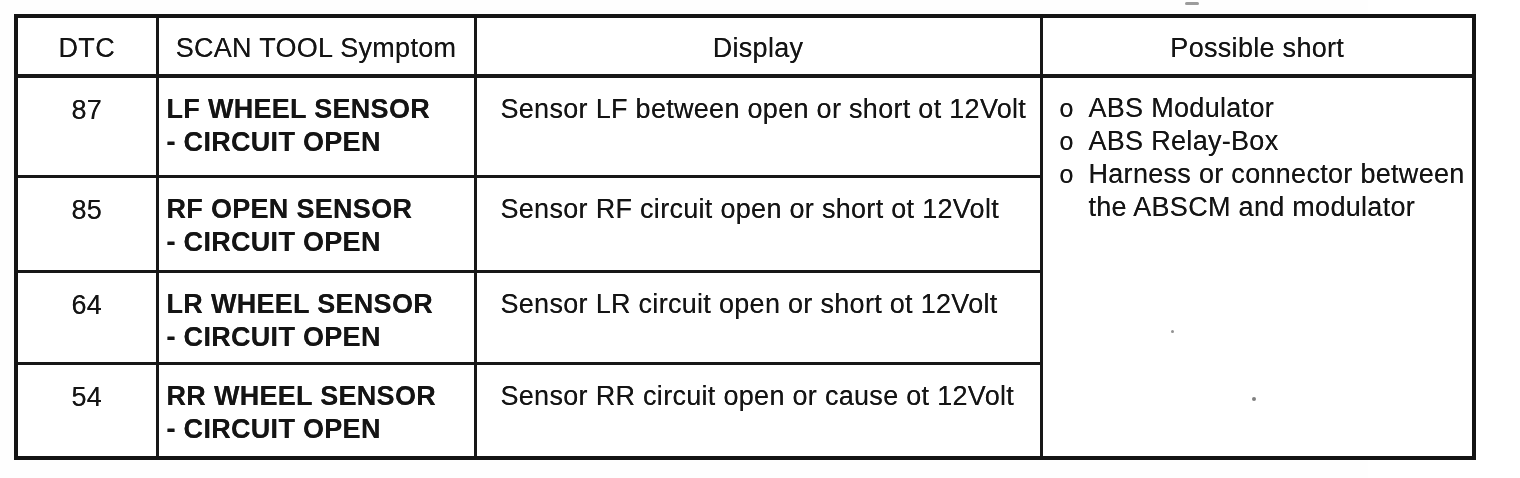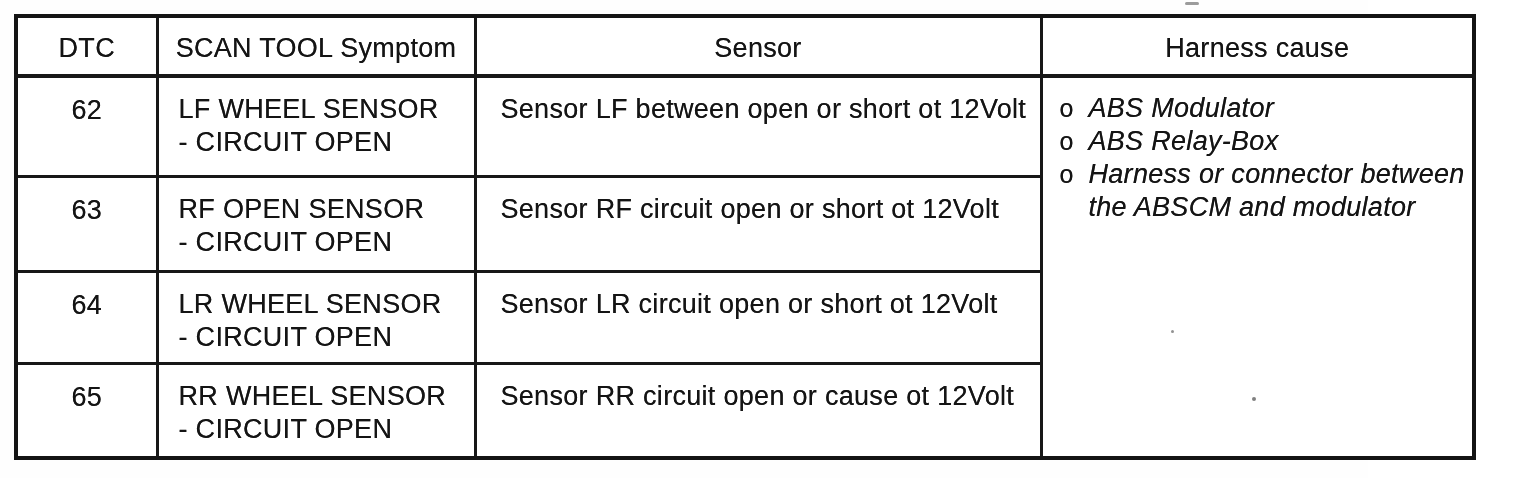--- a/index.html
+++ b/index.html
@@ -60,22 +60,23 @@
   tr.body-row-1 { height: 95px;  }
   tr.body-row-2 { height: 92px;  }
   tr.body-row-3 { height: 95px;  }
 
   td.dtc-cell {
     text-align: center;
     padding-top: 17px;
   }
 
   td.scan-cell {
-    padding: 15px 8px 0 20px;
+    padding: 15px 8px 0 8px;
     line-height: 33px;
+    font-weight: bold;
   }
 
   td.symptom-cell {
     padding: 15px 8px 0 24px;
     line-height: 32px;
   }
 
   td.cause-cell {
     padding: 14px 6px 0 13px;
     line-height: 33px;
@@ -89,21 +90,20 @@
   .cause-item .bullet {
     width: 33px;
     flex: 0 0 33px;
     text-align: left;
     padding-left: 4px;
     font-size: 25px;
   }
 
   .cause-item .cause-text {
     flex: 1 1 auto;
-    font-style: italic;
   }
 
   
   .speck {
     position: absolute;
     background: #4a4a4a;
     border-radius: 50%;
   }
   .speck-a { left: 1185px; top: 2px; width: 14px; height: 3px; border-radius: 2px; opacity: .55; }
   .speck-b { left: 1252px; top: 397px; width: 4px; height: 4px; opacity: .7; }
@@ -118,27 +118,27 @@
     <colgroup>
       <col style="width:141px">
       <col style="width:318px">
       <col style="width:566px">
       <col style="width:433px">
     </colgroup>
     <thead>
       <tr class="header-row">
         <th>DTC</th>
         <th>SCAN TOOL Symptom</th>
-        <th>Sensor</th>
-        <th>Harness cause</th>
+        <th>Display</th>
+        <th>Possible short</th>
       </tr>
     </thead>
     <tbody>
       <tr class="body-row-0">
-        <td class="dtc-cell">62</td>
+        <td class="dtc-cell">87</td>
         <td class="scan-cell">
           <div>LF WHEEL SENSOR</div>
           <div>- CIRCUIT OPEN</div>
         </td>
         <td class="symptom-cell">Sensor LF between open or short ot 12Volt</td>
         <td class="cause-cell" rowspan="4">
           <div class="cause-item">
             <span class="bullet">o</span>
             <span class="cause-text">ABS Modulator</span>
           </div>
@@ -146,37 +146,37 @@
             <span class="bullet">o</span>
             <span class="cause-text">ABS Relay-Box</span>
           </div>
           <div class="cause-item">
             <span class="bullet">o</span>
             <span class="cause-text">Harness or connector between the ABSCM and modulator</span>
           </div>
         </td>
       </tr>
       <tr class="body-row-1">
-        <td class="dtc-cell">63</td>
+        <td class="dtc-cell">85</td>
         <td class="scan-cell">
           <div>RF OPEN SENSOR</div>
           <div>- CIRCUIT OPEN</div>
         </td>
         <td class="symptom-cell">Sensor RF circuit open or short ot 12Volt</td>
       </tr>
       <tr class="body-row-2">
         <td class="dtc-cell">64</td>
         <td class="scan-cell">
           <div>LR WHEEL SENSOR</div>
           <div>- CIRCUIT OPEN</div>
         </td>
         <td class="symptom-cell">Sensor LR circuit open or short ot 12Volt</td>
       </tr>
       <tr class="body-row-3">
-        <td class="dtc-cell">65</td>
+        <td class="dtc-cell">54</td>
         <td class="scan-cell">
           <div>RR WHEEL SENSOR</div>
           <div>- CIRCUIT OPEN</div>
         </td>
         <td class="symptom-cell">Sensor RR circuit open or cause ot 12Volt</td>
       </tr>
     </tbody>
   </table>
 
   <div class="speck speck-a"></div>

